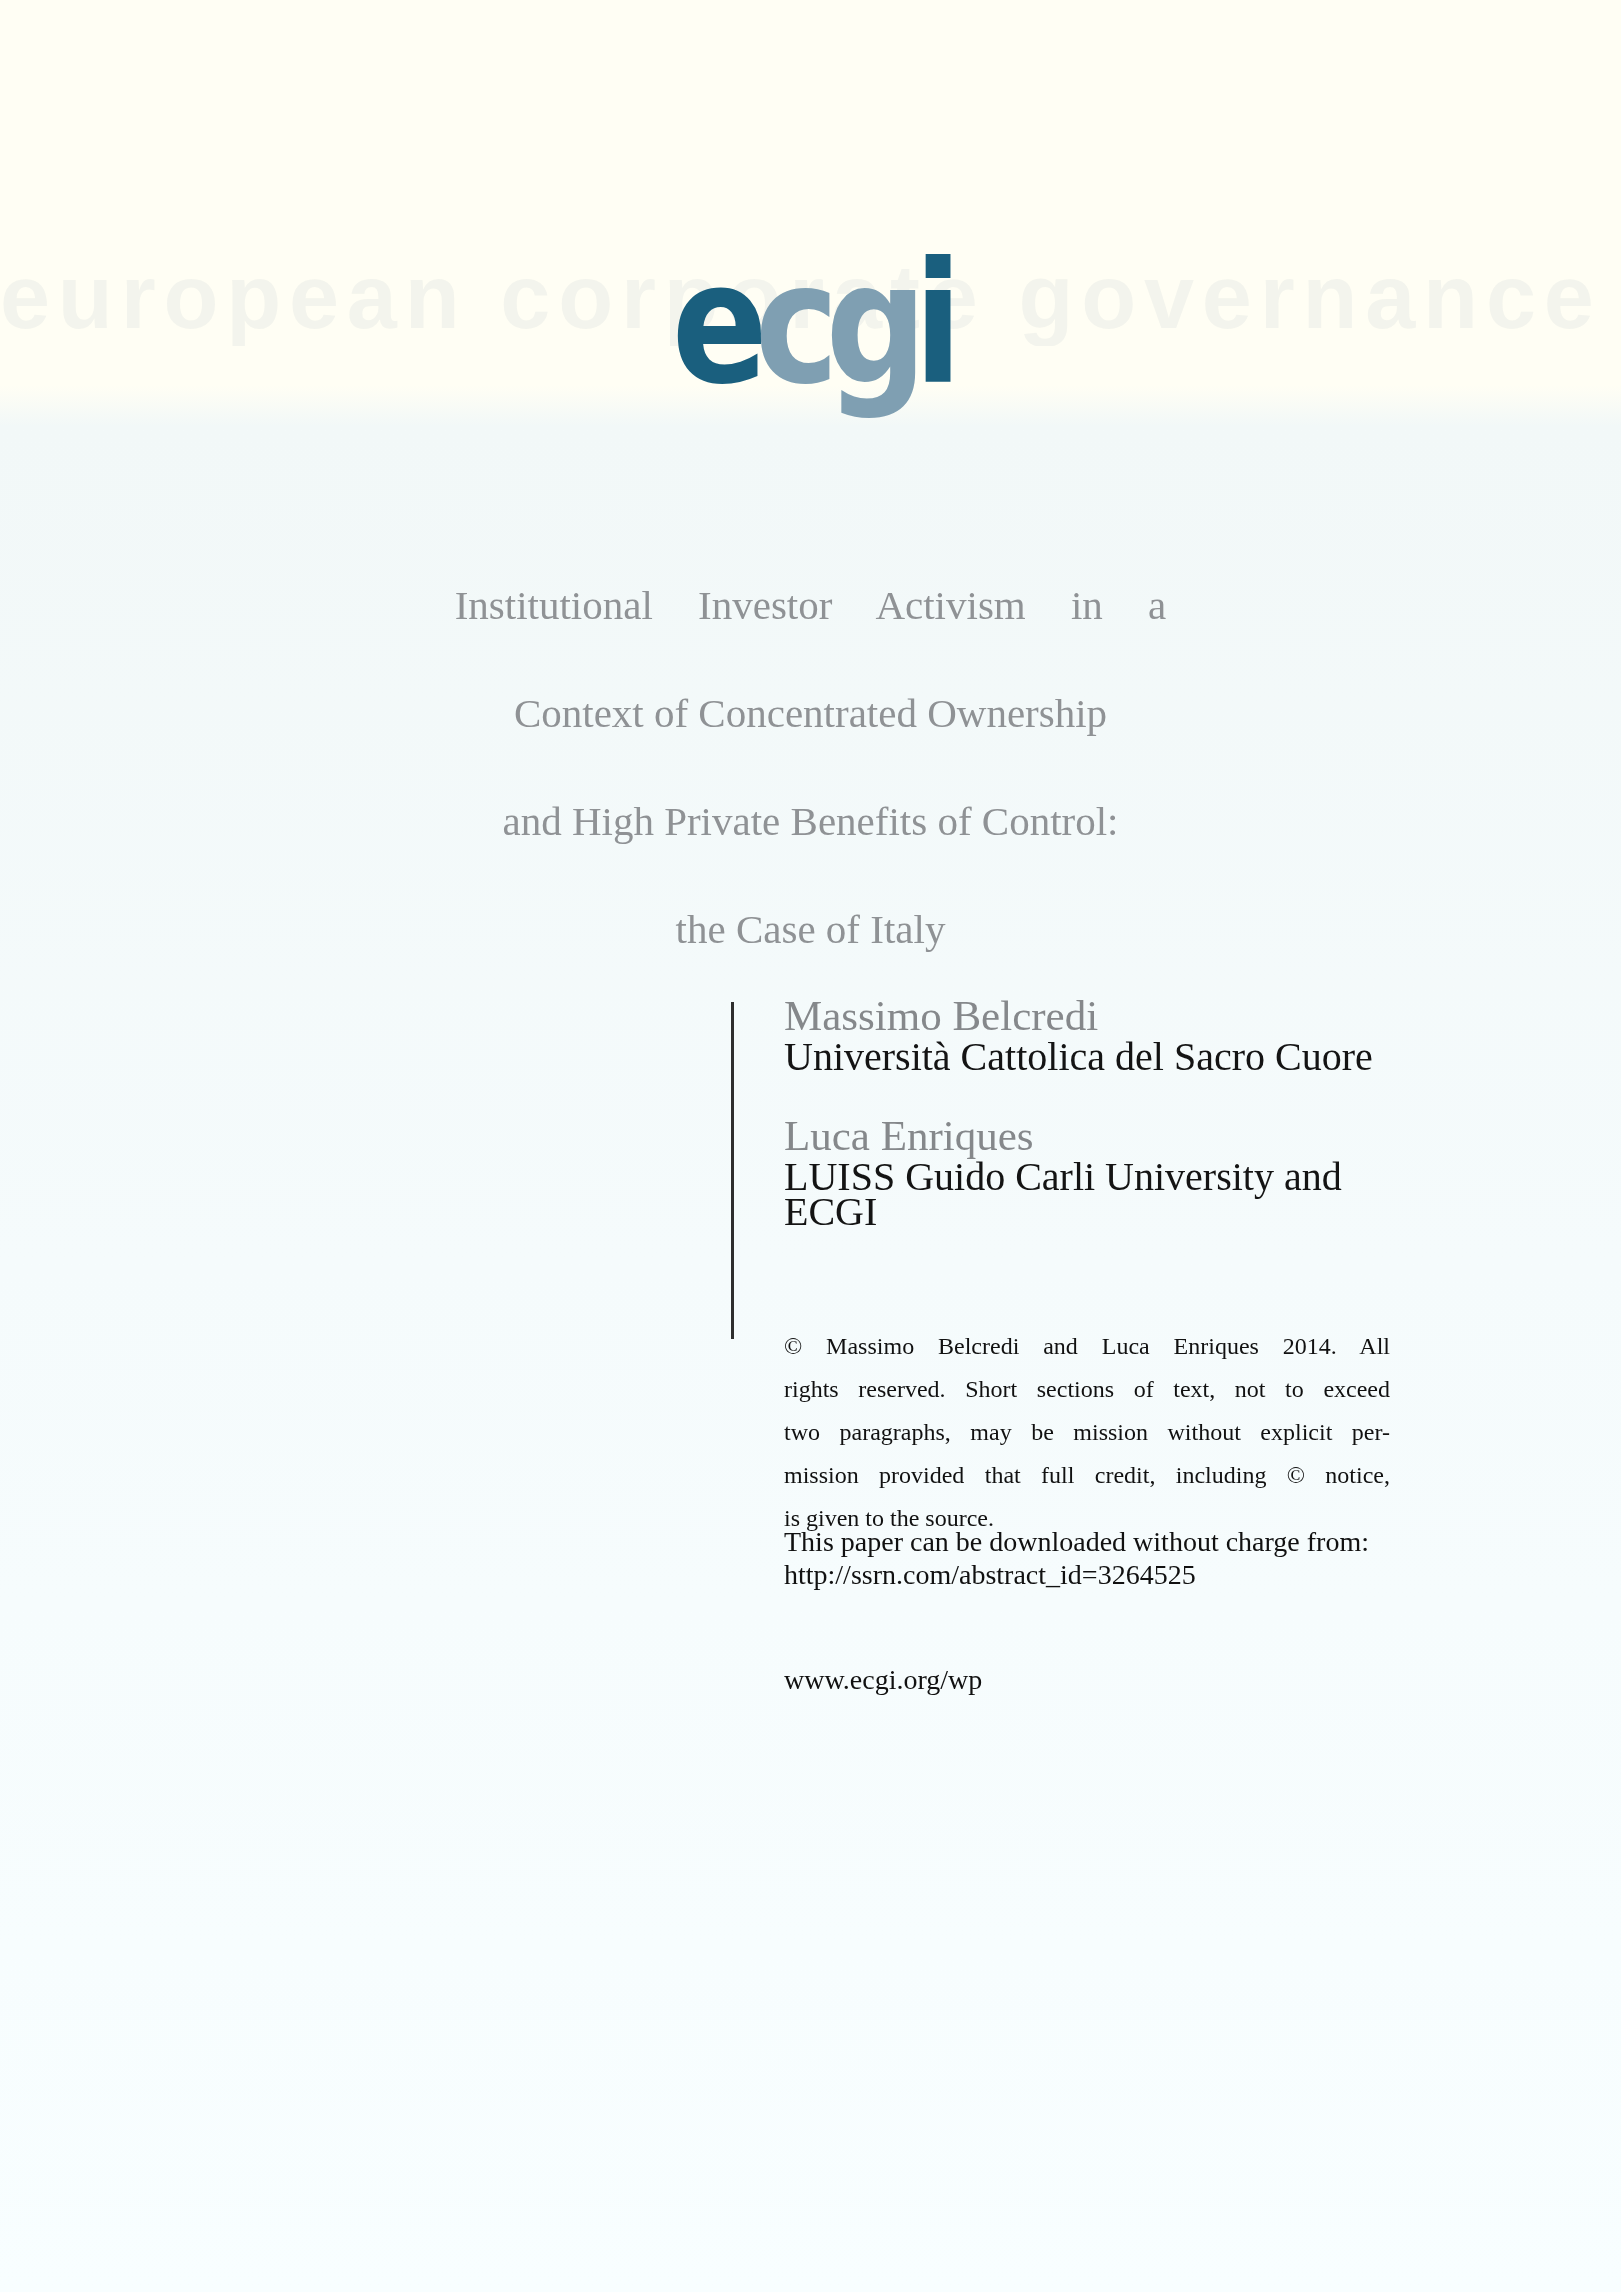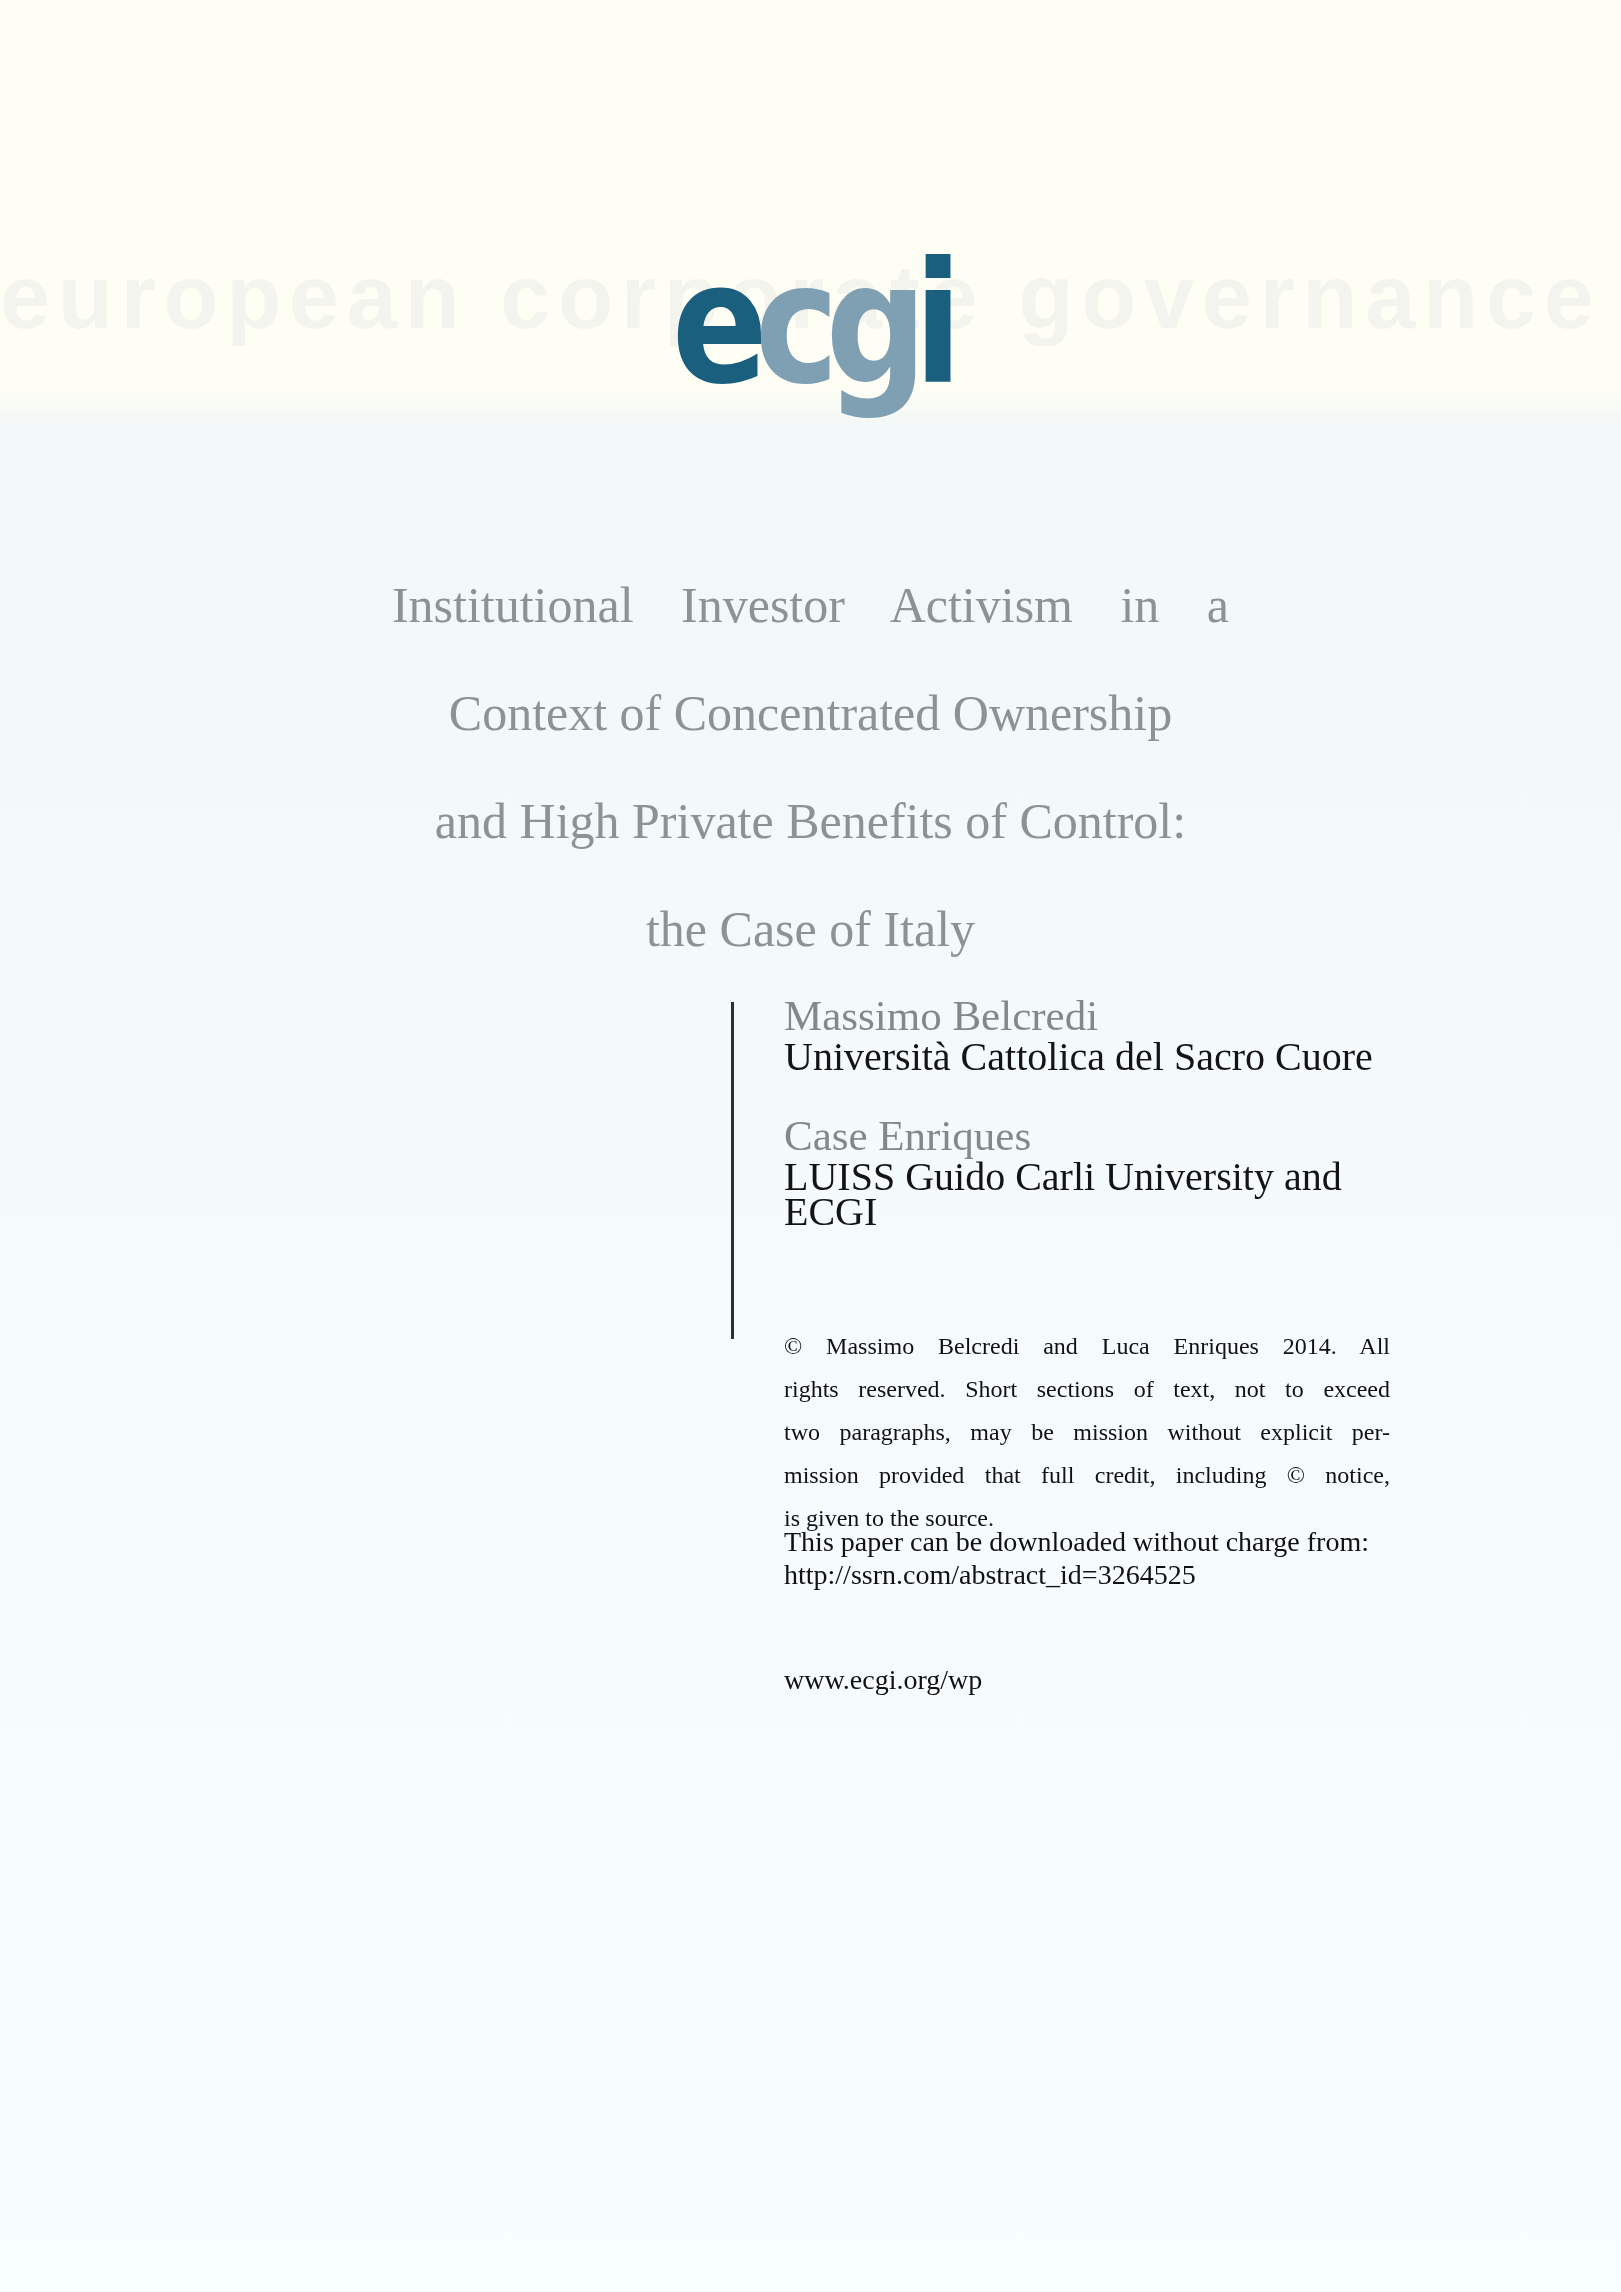--- a/index.html
+++ b/index.html
@@ -36,21 +36,21 @@
     transform:scaleX(0.85);
     transform-origin:50% 50%;
   }
   .logo span{display:inline-block;}
 
   
   .title{
     position:absolute;top:551px;left:127px;right:127px;
     text-align:center;
     color:#8f9295;
-    font-size:50px;line-height:108px;
+    font-size:41px;line-height:108px;
     font-family:"Liberation Serif", serif;
   }
   .title .t1{word-spacing:35px;}
 
   
   .paper-box{
     position:absolute;left:272px;top:1002px;width:424px;
     font-family:"Liberation Sans", sans-serif;
     font-size:27.4px;color:#3b3b3b;
   }
@@ -114,21 +114,21 @@
     <div class="t3">and High Private Benefits of Control:</div>
     <div class="t4">the Case of Italy</div>
   </div>
 
 
   <div class="vdivider"></div>
 
   <div class="author-name a1-name">Massimo Belcredi</div>
   <div class="author-affil a1-affil">Università Cattolica del Sacro Cuore</div>
 
-  <div class="author-name a2-name">Case Enriques</div>
+  <div class="author-name a2-name">Luca Enriques</div>
   <div class="author-affil a2-affil">LUISS Guido Carli University and ECGI</div>
 
   <div class="copyright">
     <div class="jline">© Massimo Belcredi and Luca Enriques 2014. All</div>
     <div class="jline">rights reserved. Short sections of text, not to exceed</div>
     <div class="jline">two paragraphs, may be mission without explicit per-</div>
     <div class="jline">mission provided that full credit, including © notice,</div>
     <div>is given to the source.</div>
   </div>
 

